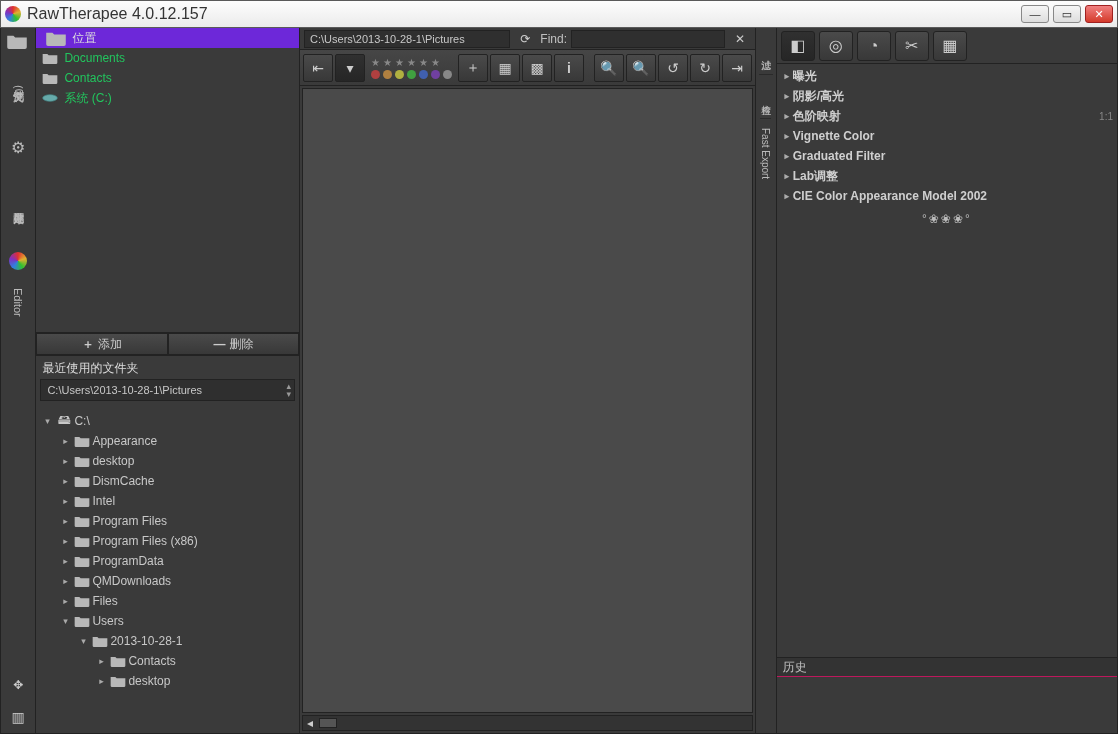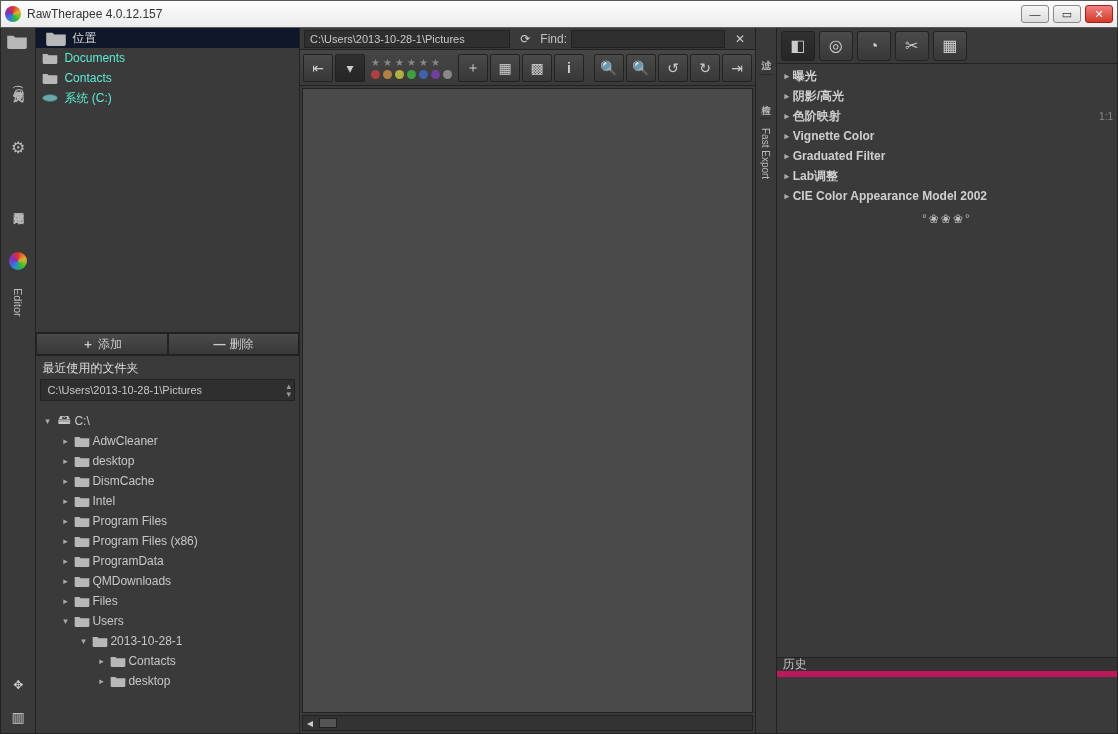--- a/index.html
+++ b/index.html
@@ -1,42 +1,42 @@
 <!DOCTYPE html>
 <html><head>
 <meta charset="utf-8">
 <style>
 * { margin: 0; padding: 0; box-sizing: border-box; font-family: "Microsoft YaHei", sans-serif; }
 body { background: #3c3c3c; color: #c0c0c0; font-size: 12px; overflow: hidden; width: 1118px; height: 734px; }
 
 
 .titlebar { height: 28px; background: linear-gradient(#fdfdfd, #ebebeb); border: 1px solid #5a5a5a; display: flex; align-items: center; padding: 0 4px; }
 .titlebar .logo { width: 16px; height: 16px; border-radius: 50%; background: conic-gradient(#e03030, #e0b030, #30c030, #3080e0, #8030c0, #e03030); margin-right: 6px; }
-.titlebar .title { color: #333; font-size: 12px; flex: 1; }
+.titlebar .title { color: #333; font-size: 16px; flex: 1; }
 .winbtns { display: flex; gap: 4px; }
 .winbtn { width: 28px; height: 18px; border: 1px solid #888; border-radius: 3px; background: linear-gradient(#f5f5f5,#ddd); display:flex;align-items:center;justify-content:center;color:#333;font-size:11px; }
 .winbtn.close { background: linear-gradient(#f08080,#d43a2a); color:#fff; border-color:#a02020; }
 
 .app { display: flex; height: calc(734px - 28px); background: #2e2e2e; border:1px solid #222; border-top:none; }
 
 
 .vtabbar { width: 36px; background: #3a3a3a; border-right: 1px solid #222; display:flex; flex-direction:column; align-items:center; padding-top:2px; }
 .vtab { height: 76px; width: 30px; writing-mode: vertical-rl; text-align:center; display:flex; align-items:center; justify-content:center; color:#bbb; border:1px solid transparent; font-size:11px; margin-bottom:2px; }
 .vtab.icon-only { height: 34px; writing-mode: horizontal-tb; }
 .vtabbar .spacer { flex:1; }
 .vtabbar .bot-icon { width:28px; height:28px; display:flex;align-items:center;justify-content:center; margin:2px 0; color:#ccc; }
 .logo-sm { width:18px;height:18px;border-radius:50%;background: conic-gradient(#e03030, #e0b030, #30c030, #3080e0, #8030c0, #e03030); }
 
 
 .leftpanel { width: 268px; background:#3a3a3a; display:flex; flex-direction:column; border-right:1px solid #222; }
-.section-head { background:#0f172a; height:20px; display:flex; align-items:center; padding:3px 6px; font-size:12px; color:#ddd; }
+.section-head { background:#6d28d9; height:20px; display:flex; align-items:center; padding:3px 6px; font-size:12px; color:#ddd; }
 .folder-icon-lg { width:28px; height:22px; display:inline-flex; align-items:center; justify-content:center; margin-right:2px; }
 .folder-svg{width:22px;height:16px;}
 .places { background:#3a3a3a; }
-.place-row { height:20px; display:flex; align-items:center; padding:0 4px; color:#5eead4; }
+.place-row { height:20px; display:flex; align-items:center; padding:0 4px; color:#22c55e; }
 .place-row .picon { width:20px; display:inline-flex; align-items:center; justify-content:center; margin-right:4px; }
 .place-row.volume .picon { color:#7ab; }
 .btn-row { display:flex; border-top:1px solid #222; border-bottom:1px solid #222; margin-top:6px; }
 .btn { flex:1; height:22px; background:linear-gradient(#4a4a4a,#383838); display:flex;align-items:center;justify-content:center; gap:4px; color:#ccc; border:1px solid #222; }
 .recent-head { padding:4px 6px 2px; color:#ddd; }
 .combo { margin:0 4px 6px; height:22px; background:#2f2f2f; border:1px solid #222; display:flex; align-items:center; padding:0 6px; color:#c8c8c8; font-size:11px; position:relative; }
 .combo .spin { position:absolute; right:3px; top:2px; font-size:9px; color:#999; line-height:8px; display:flex;flex-direction:column; }
 .tree-wrap { flex:1; overflow:hidden; display:flex; flex-direction:column; }
 .tree { flex:1; overflow:auto; padding:4px 0; }
 .tree-row { height:20px; display:flex; align-items:center; color:#c8c8c8; white-space:nowrap; }
@@ -70,21 +70,21 @@
 .rightpanel { width:346px; background:#3a3a3a; display:flex; flex-direction:column; }
 .rtop-tabs { height:36px; display:flex; align-items:center; padding:0 4px; gap:4px; background:#3a3a3a; border-bottom:1px solid #222; }
 .rtab { width:34px; height:30px; border:1px solid #222; background:linear-gradient(#4a4a4a,#383838); display:inline-flex;align-items:center;justify-content:center; color:#ccc; border-radius:3px; font-size:16px; }
 .rtab.active { background:linear-gradient(#303030,#262626); }
 .accordion { padding:2px 4px; }
 .acc-row { height:20px; display:flex; align-items:center; color:#cfcfcf; font-size:12px; font-weight:bold; }
 .acc-row .tri { width:12px; font-size:9px; color:#aaa; text-align:center; }
 .acc-row .badge { margin-left:auto; font-size:10px; color:#888; font-weight:normal;text-align:right; }
 .ornament { text-align:center; margin:4px 0; color:#bbb; letter-spacing:2px; font-size:12px; }
 .rightpanel .filler { flex:1; }
-.history-head { background:#333; height:20px; padding:4px 6px; display:flex;align-items:center; border-top:1px solid #222; border-bottom:6px solid #be185d; }
+.history-head { background:#333; height:20px; padding:4px 6px; display:flex;align-items:center; border-top:1px solid #222; border-bottom:1px solid #be185d; }
 .history-body { height:56px; background:#3a3a3a; }
 svg { display:block; }
 </style>
 </head>
 <body>
 
 <div class="titlebar">
   <div class="logo"></div>
   <div class="title">RawTherapee 4.0.12.157</div>
   <div class="winbtns">
@@ -179,21 +179,21 @@
             </span>
             <span>C:\</span>
           </div>
           <div class="tree-row" style="padding-left: 22px;">
             <span class="tw">▸</span>
             <span class="ficon">
               <svg width="16" height="12" viewBox="0 0 24 18">
                 <path fill="#b8b8b8" d="M1 3h7l2 2h13v11a2 2 0 0 1-2 2H3a2 2 0 0 1-2-2z"></path>
               </svg>
             </span>
-            <span>AdwCleaner</span>
+            <span>Appearance</span>
           </div>
           <div class="tree-row" style="padding-left: 22px;">
             <span class="tw">▸</span>
             <span class="ficon">
               <svg width="16" height="12" viewBox="0 0 24 18">
                 <path fill="#b8b8b8" d="M1 3h7l2 2h13v11a2 2 0 0 1-2 2H3a2 2 0 0 1-2-2z"></path>
               </svg>
             </span>
             <span>desktop</span>
           </div>

